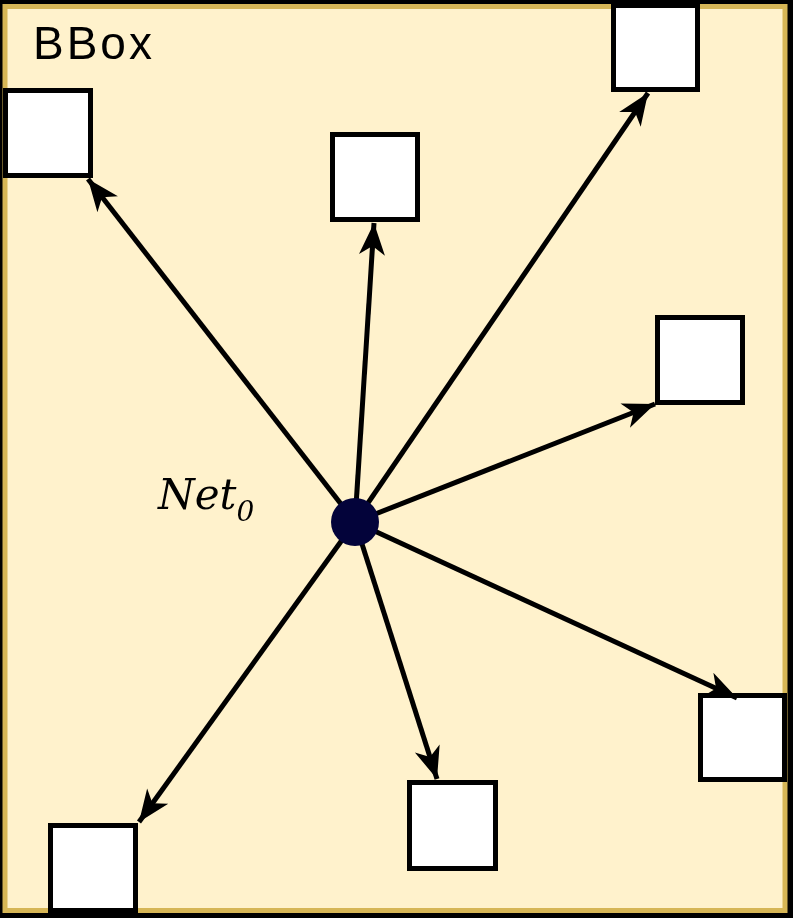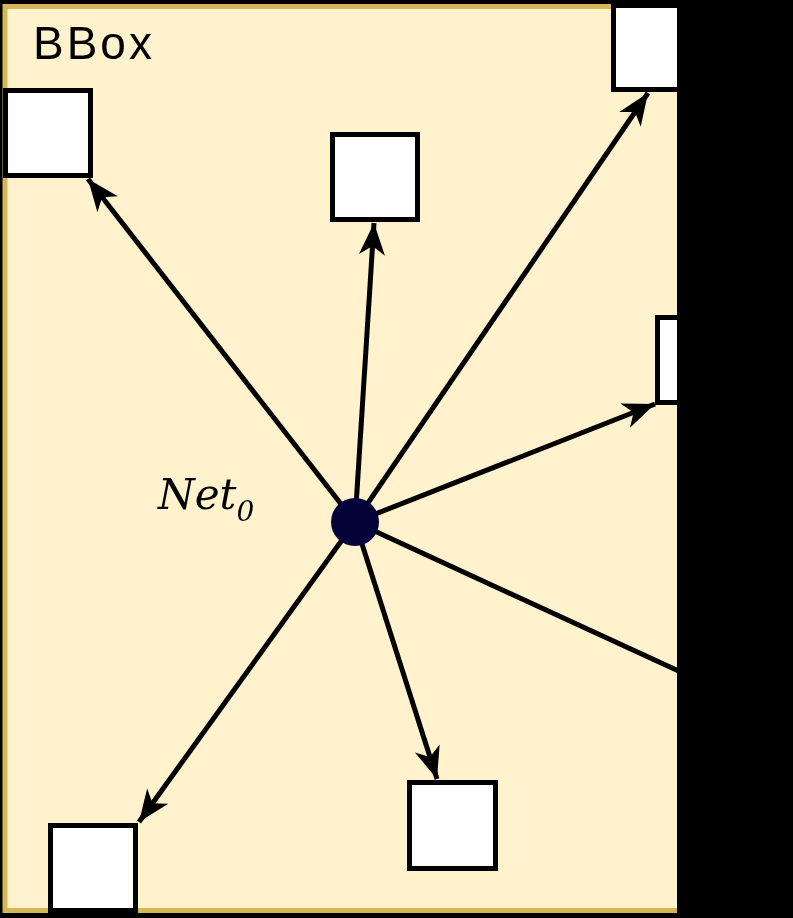--- a/index.html
+++ b/index.html
@@ -1,19 +1,19 @@
 <!DOCTYPE html>
 <html><head>
 <meta charset="utf-8">
 <style>
   html, body { margin: 0; padding: 0; }
   body { background: #000; }
   .stage {
     position: relative;
-    width: 677px;
+    width: 793px;
     height: 918px;
     overflow: hidden;
   }
   svg { display: block; }
   .bbox-label {
     font-family: "Liberation Sans", sans-serif;
     font-size: 46px;
     letter-spacing: 3px;
     fill: #000;
   }

